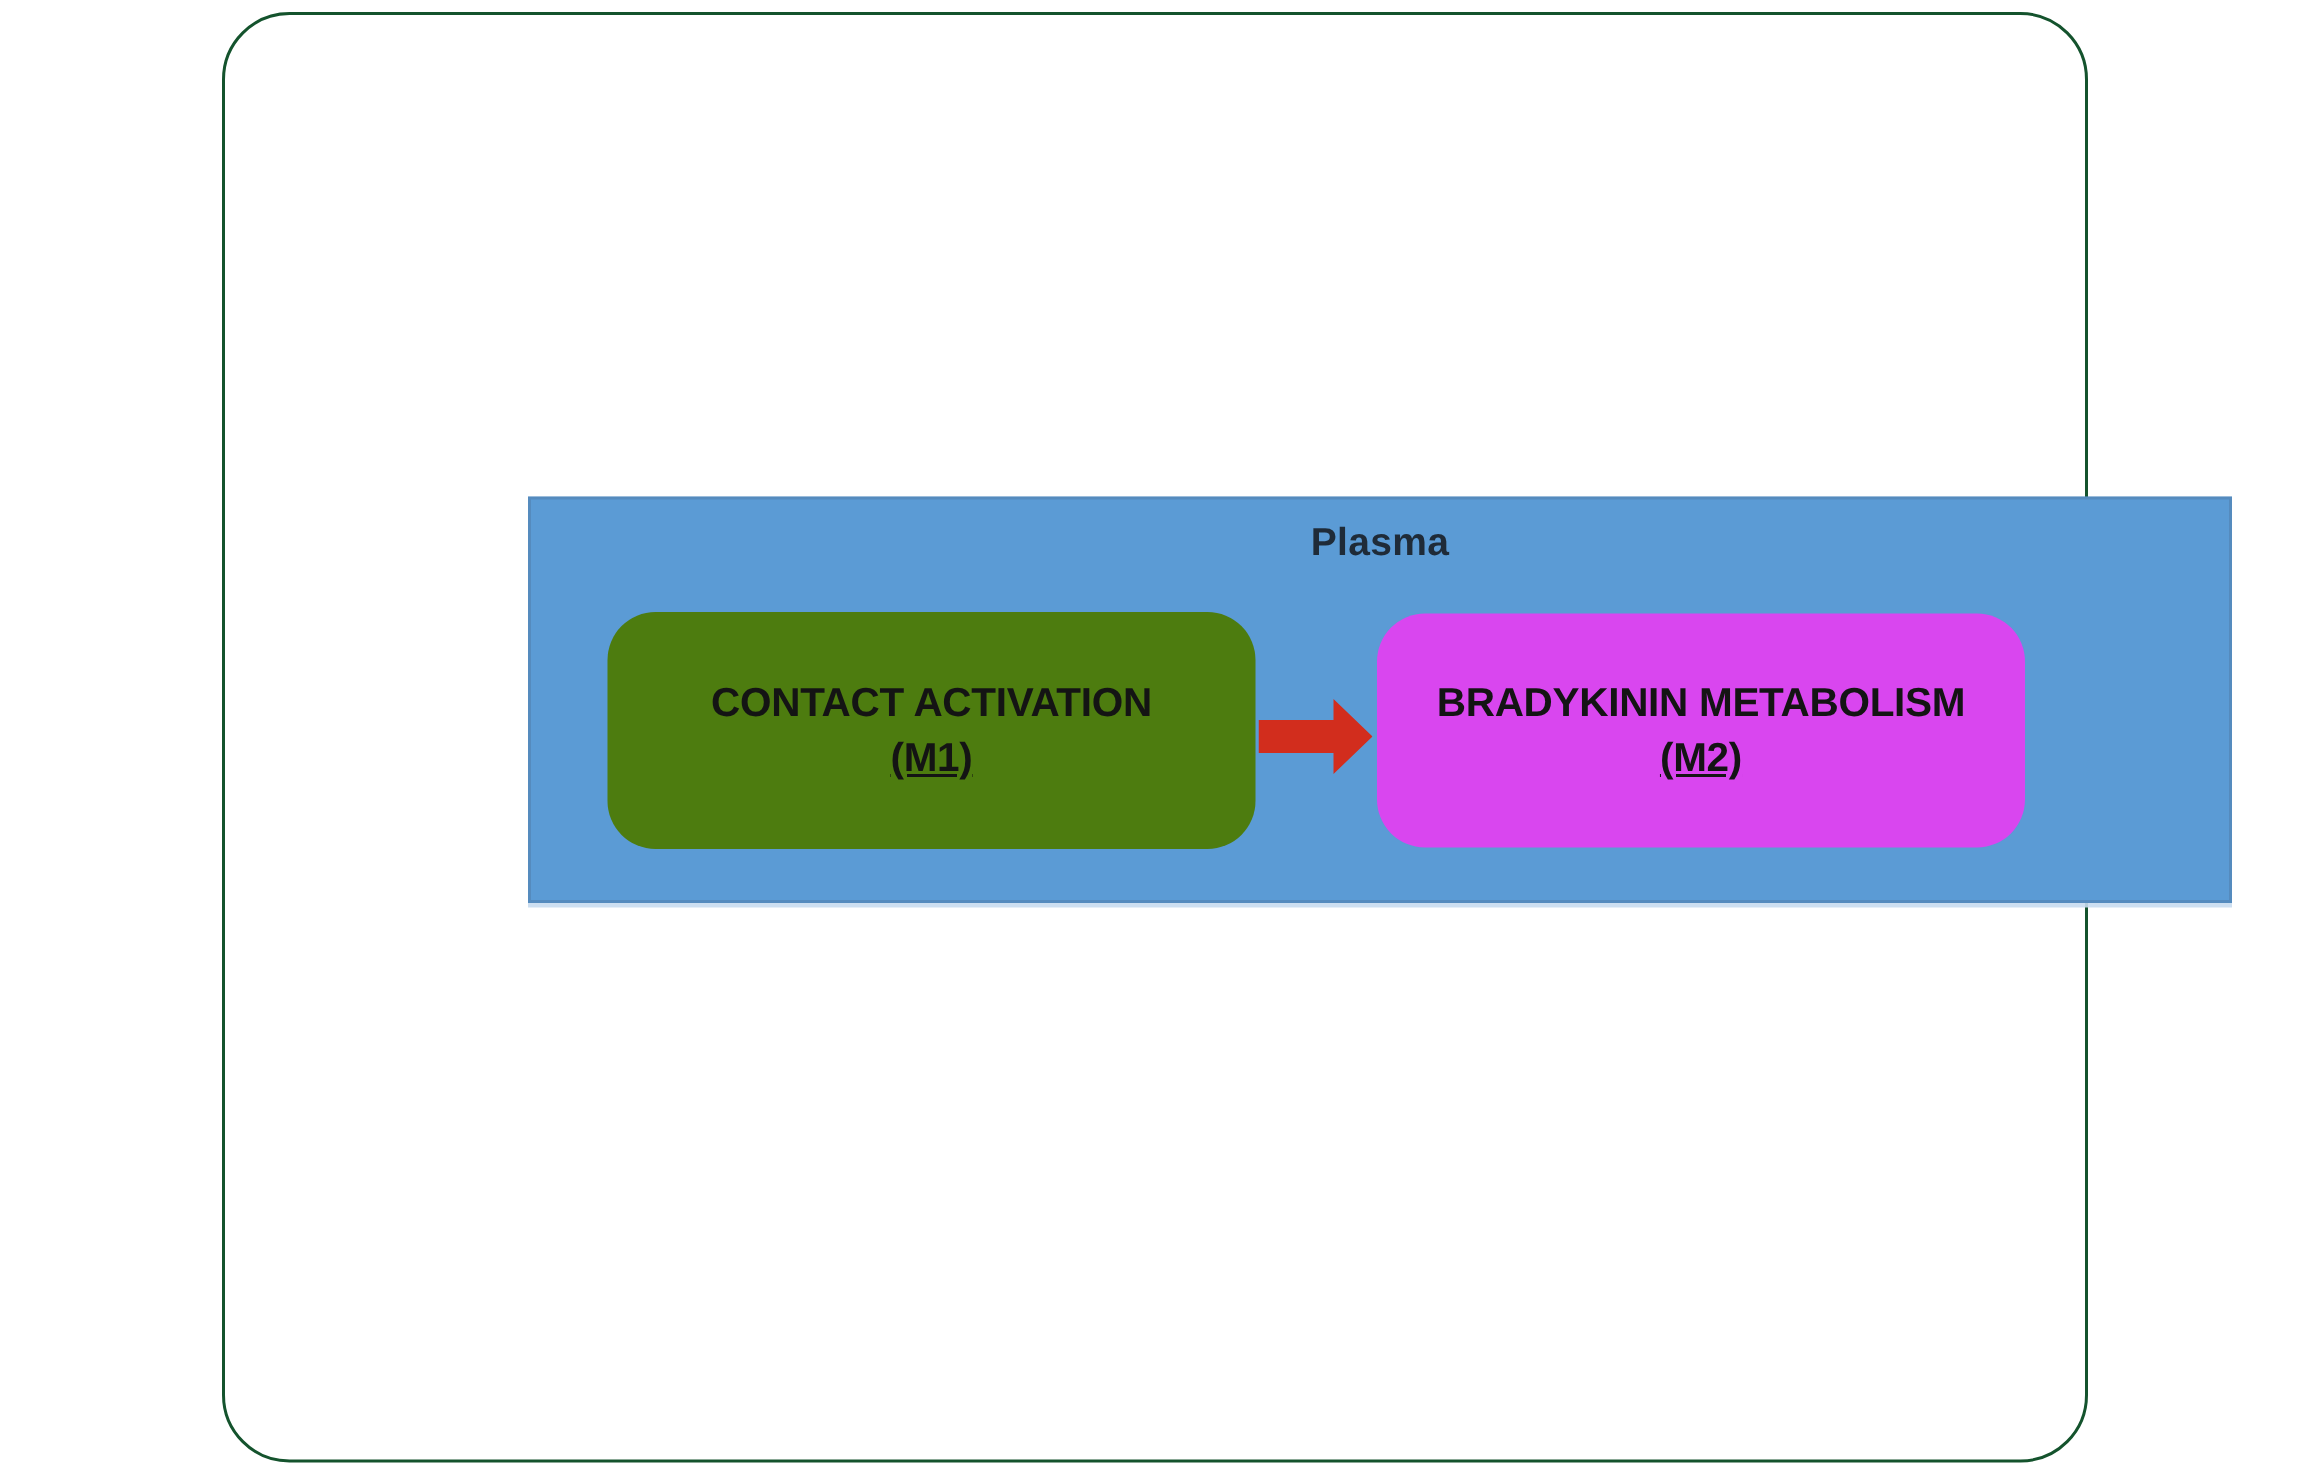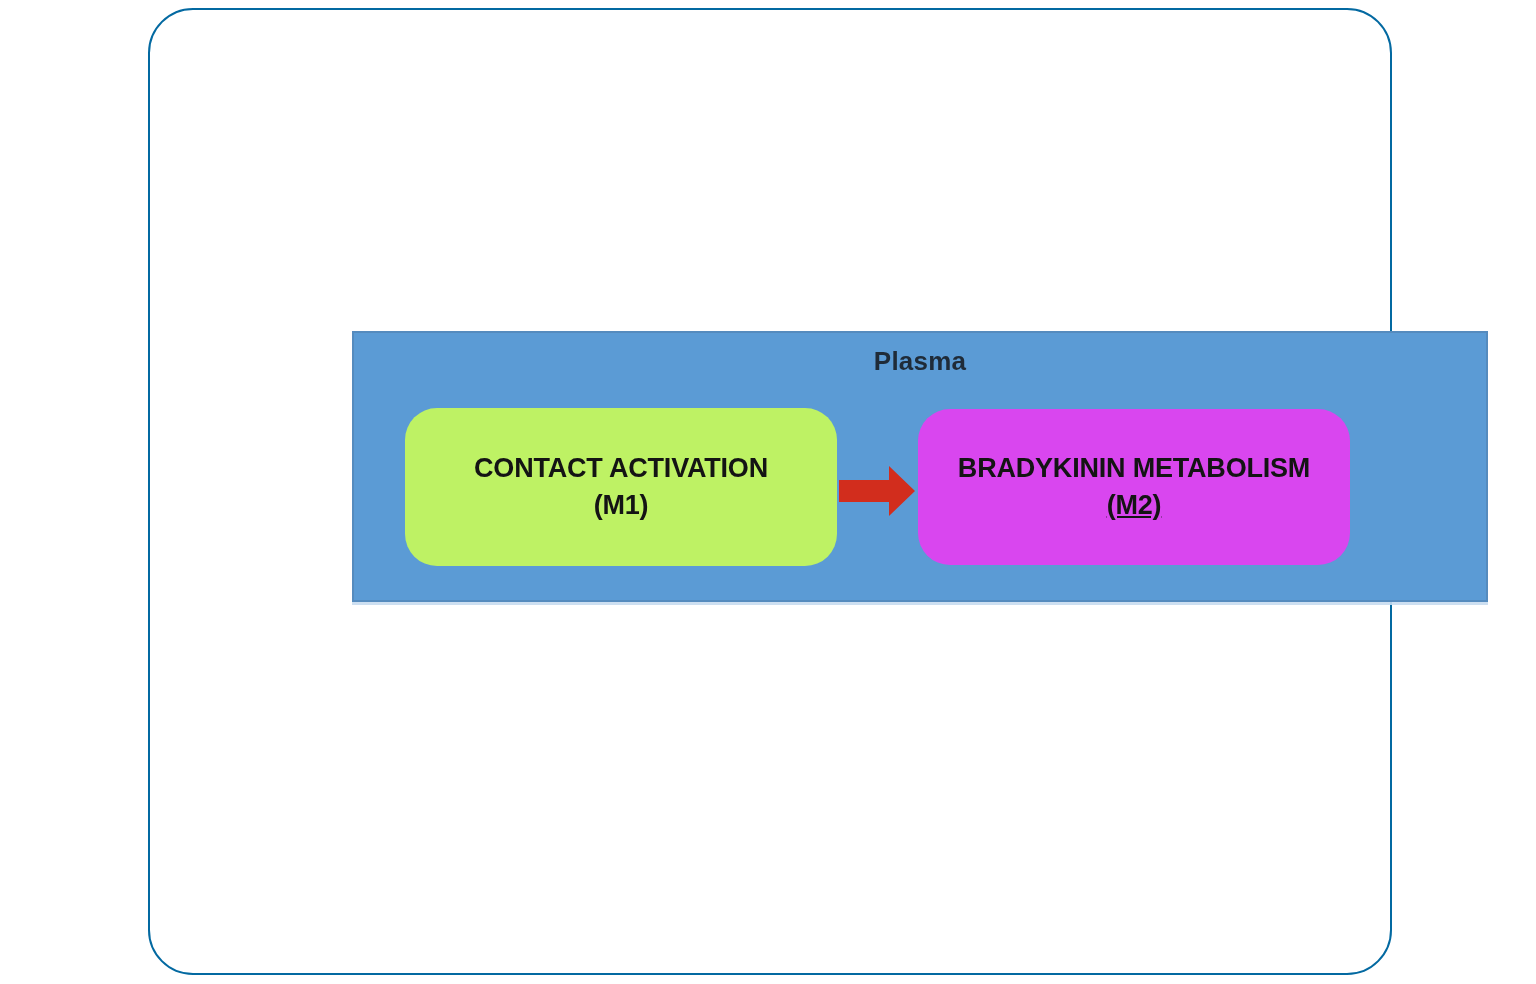--- a/index.html
+++ b/index.html
@@ -14,21 +14,21 @@
     overflow: hidden;
   }
 
   .card {
     position: absolute;
     left: 148px;
     top: 8px;
     width: 1244px;
     height: 967px;
     background: #ffffff;
-    border: 2px solid #0369a1;
+    border: 2px solid #14532d;
     border-radius: 45px;
   }
 
   .plasma-container {
     position: absolute;
     left: 202px;
     top: 321px;
     width: 1136px;
     height: 271px;
     background: #5b9bd5;
@@ -88,23 +88,23 @@
 <body>
 
 <div class="stage">
 
   <div class="card">
 
     <div class="plasma-container" style="background-color: rgb(91, 155, 213);">
 
       <div class="plasma-label" style="color: rgb(31, 43, 56);">Plasma</div>
 
-      <div class="node node-m1" style="background-color: #bef264;">
+      <div class="node node-m1" style="background-color: #4d7c0f;">
         <div style="color: rgb(20, 20, 20);">CONTACT ACTIVATION</div>
-        <div style="color: rgb(20, 20, 20);">(M1)</div>
+        <div style="color: rgb(20, 20, 20); text-decoration: underline;">(M1)</div>
       </div>
 
       <svg class="flow-arrow" viewBox="0 0 76 50" xmlns="http://www.w3.org/2000/svg">
         <polygon points="0,14 50,14 50,0 76,25 50,50 50,36 0,36" fill="#d22d1d"></polygon>
       </svg>
 
       <div class="node node-m2" style="background-color: #d946ef;">
         <div style="color: rgb(20, 20, 20);">BRADYKININ METABOLISM</div>
         <div style="color: rgb(20, 20, 20); text-decoration: underline;">(M2)</div>
       </div>

